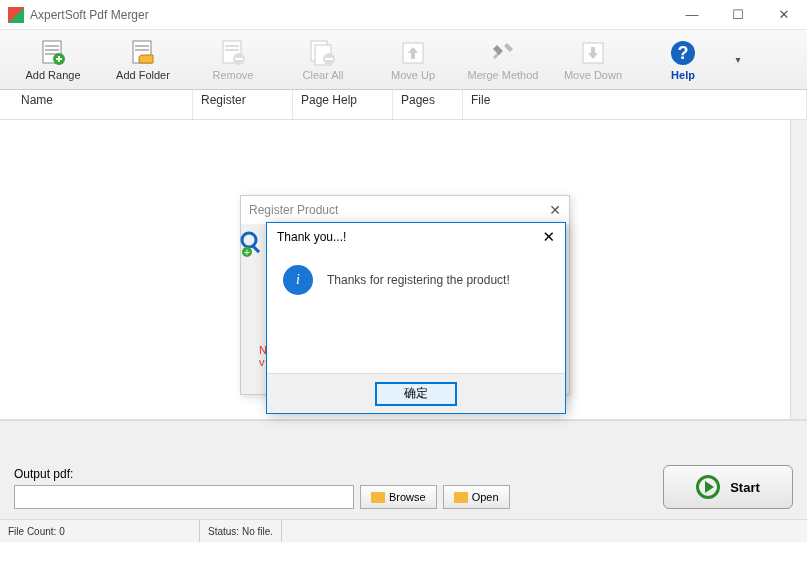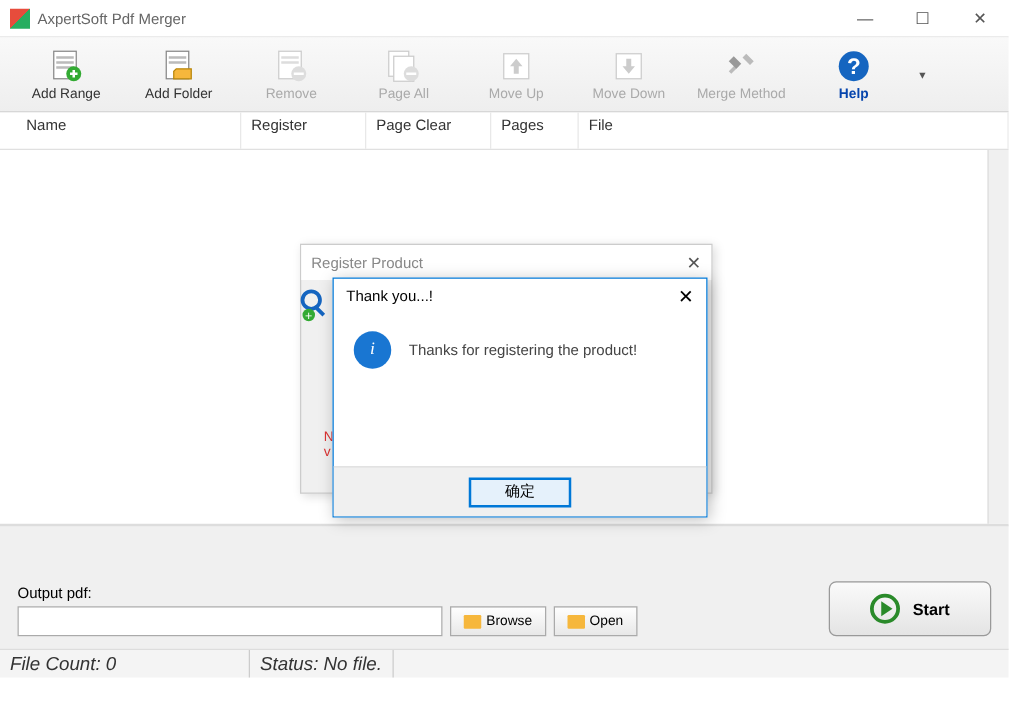--- a/index.html
+++ b/index.html
@@ -25,21 +25,21 @@
 .save-area { height: 100px; background: #f0f0f0; border-top: 1px solid #ddd; border-bottom: 1px solid #ddd; padding: 10px 14px; display: flex; align-items: flex-end; gap: 12px; }
 .save-left { flex: 1; }
 .save-label { font-size: 12px; margin-bottom: 4px; display: block; }
 .save-row { display: flex; gap: 6px; align-items: center; }
 .output-input { flex: 0 0 340px; height: 24px; border: 1px solid #aaa; background: #fff; padding: 0 4px; font-size: 12px; }
 .small-btn { height: 24px; padding: 0 10px; border: 1px solid #aaa; background: linear-gradient(#fefefe,#e8e8e8); font-size: 11px; display: flex; align-items: center; gap: 4px; }
 .folder-ico { width: 14px; height: 11px; background: #f6b73c; border-radius: 1px; display: inline-block; }
 .start-btn { width: 130px; height: 44px; border: 1px solid #999; border-radius: 6px; background: linear-gradient(#fafafa,#e4e4e4); display: flex; align-items: center; justify-content: center; gap: 10px; font-size: 13px; font-weight: bold; }
 .play-ico { width: 24px; height: 24px; border-radius: 50%; border: 3px solid #2a8a2a; display: flex; align-items: center; justify-content: center; }
 .play-ico::after { content: ""; border-left: 9px solid #2a8a2a; border-top: 6px solid transparent; border-bottom: 6px solid transparent; margin-left: 2px; }
-.statusbar { height: 22px; background: #f4f4f4; display: flex; font-size: 15px; color: #333; align-items: center; font-style: italic; }
+.statusbar { height: 22px; background: #f4f4f4; display: flex; font-size: 10px; color: #333; align-items: center; }
 .status-cell { padding: 0 8px; border-right: 1px solid #ccc; height: 100%; display: flex; align-items: center; }
 .sc1 { width: 200px; }
 
 .dlg-register { position: absolute; left: 240px; top: 195px; width: 330px; height: 200px; border: 1px solid #ccc; background: #f0f0f0; box-shadow: 2px 2px 8px rgba(0,0,0,0.15); }
 .dlg-titlebar { height: 28px; background: #fff; display: flex; align-items: center; padding: 0 8px; font-size: 12px; color: #888; }
 .dlg-close { margin-left: auto; font-size: 14px; color: #555; font-family: Arial; }
 .reg-body { position: relative; padding: 8px 12px; font-size: 11px; color: #333; }
 .reg-icons { position: absolute; left: -2px; top: 6px; }
 .reg-note { color: #d33; position: absolute; left: 18px; top: 120px; font-size: 11px; }
 .reg-note-r { color: #d33; position: absolute; right: 14px; top: 120px; font-size: 11px; }
@@ -109,65 +109,65 @@
   </div>
   <div class="tool-btn disabled">
     <div class="tool-icon">
       <svg width="28" height="28">
           <rect x="2" y="2" width="16" height="20" fill="#fff" stroke="#ccc"></rect>
           <rect x="6" y="6" width="16" height="20" fill="#fff" stroke="#ccc"></rect>
           <circle cx="20" cy="20" r="6" fill="#ddd"></circle>
           <rect x="16" y="19" width="8" height="2" fill="#fff"></rect>
         </svg>
     </div>
-    <span>Page All</span>
+    <span>Clear All</span>
   </div>
   <div class="tool-btn disabled">
     <div class="tool-icon">
       <svg width="28" height="28">
           <rect x="4" y="4" width="20" height="20" fill="#fff" stroke="#ccc"></rect>
           <path d="M14 8 l5 6 h-3 v6 h-4 v-6 h-3 z" fill="#ccc"></path>
         </svg>
     </div>
     <span>Move Up</span>
   </div>
   <div class="tool-btn disabled">
     <div class="tool-icon">
       <svg width="28" height="28">
+          <path d="M6 20 l6 -6 l-2 -2 l-6 6 z M18 4 l6 6 l-3 3 l-6 -6 z" fill="#bbb"></path>
+          <path d="M4 10 l4 -4 l6 6 l-4 4 z" fill="#999"></path>
+        </svg>
+    </div>
+    <span>Merge Method</span>
+  </div>
+  <div class="tool-btn disabled">
+    <div class="tool-icon">
+      <svg width="28" height="28">
           <rect x="4" y="4" width="20" height="20" fill="#fff" stroke="#ccc"></rect>
           <path d="M14 20 l-5 -6 h3 v-6 h4 v6 h3 z" fill="#ccc"></path>
         </svg>
     </div>
     <span>Move Down</span>
-  </div>
-  <div class="tool-btn disabled">
-    <div class="tool-icon">
-      <svg width="28" height="28">
-          <path d="M6 20 l6 -6 l-2 -2 l-6 6 z M18 4 l6 6 l-3 3 l-6 -6 z" fill="#bbb"></path>
-          <path d="M4 10 l4 -4 l6 6 l-4 4 z" fill="#999"></path>
-        </svg>
-    </div>
-    <span>Merge Method</span>
   </div>
   <div class="tool-btn">
     <div class="tool-icon">
       <svg width="28" height="28">
           <circle cx="14" cy="14" r="12" fill="#1565c0"></circle>
           <text x="14" y="20" text-anchor="middle" fill="#fff" font-size="18" font-weight="bold">?</text>
         </svg>
     </div>
     <span style="color:#0645ad;font-weight:bold">Help</span>
   </div>
   <div class="tool-dropdown">▾</div>
 </div>
 
 <div class="table-header">
   <div class="th th-name">Name</div>
   <div class="th th-password">Register</div>
-  <div class="th th-pagerange">Page Clear</div>
+  <div class="th th-pagerange">Page Help</div>
   <div class="th th-pages">Pages</div>
   <div class="th th-file">File</div>
 </div>
 
 <div class="table-body">
   <div class="scrollbar-v"></div>
 </div>
 
 <div class="watermark">安下载</div>
 <div class="watermark2">anxz.com</div>

